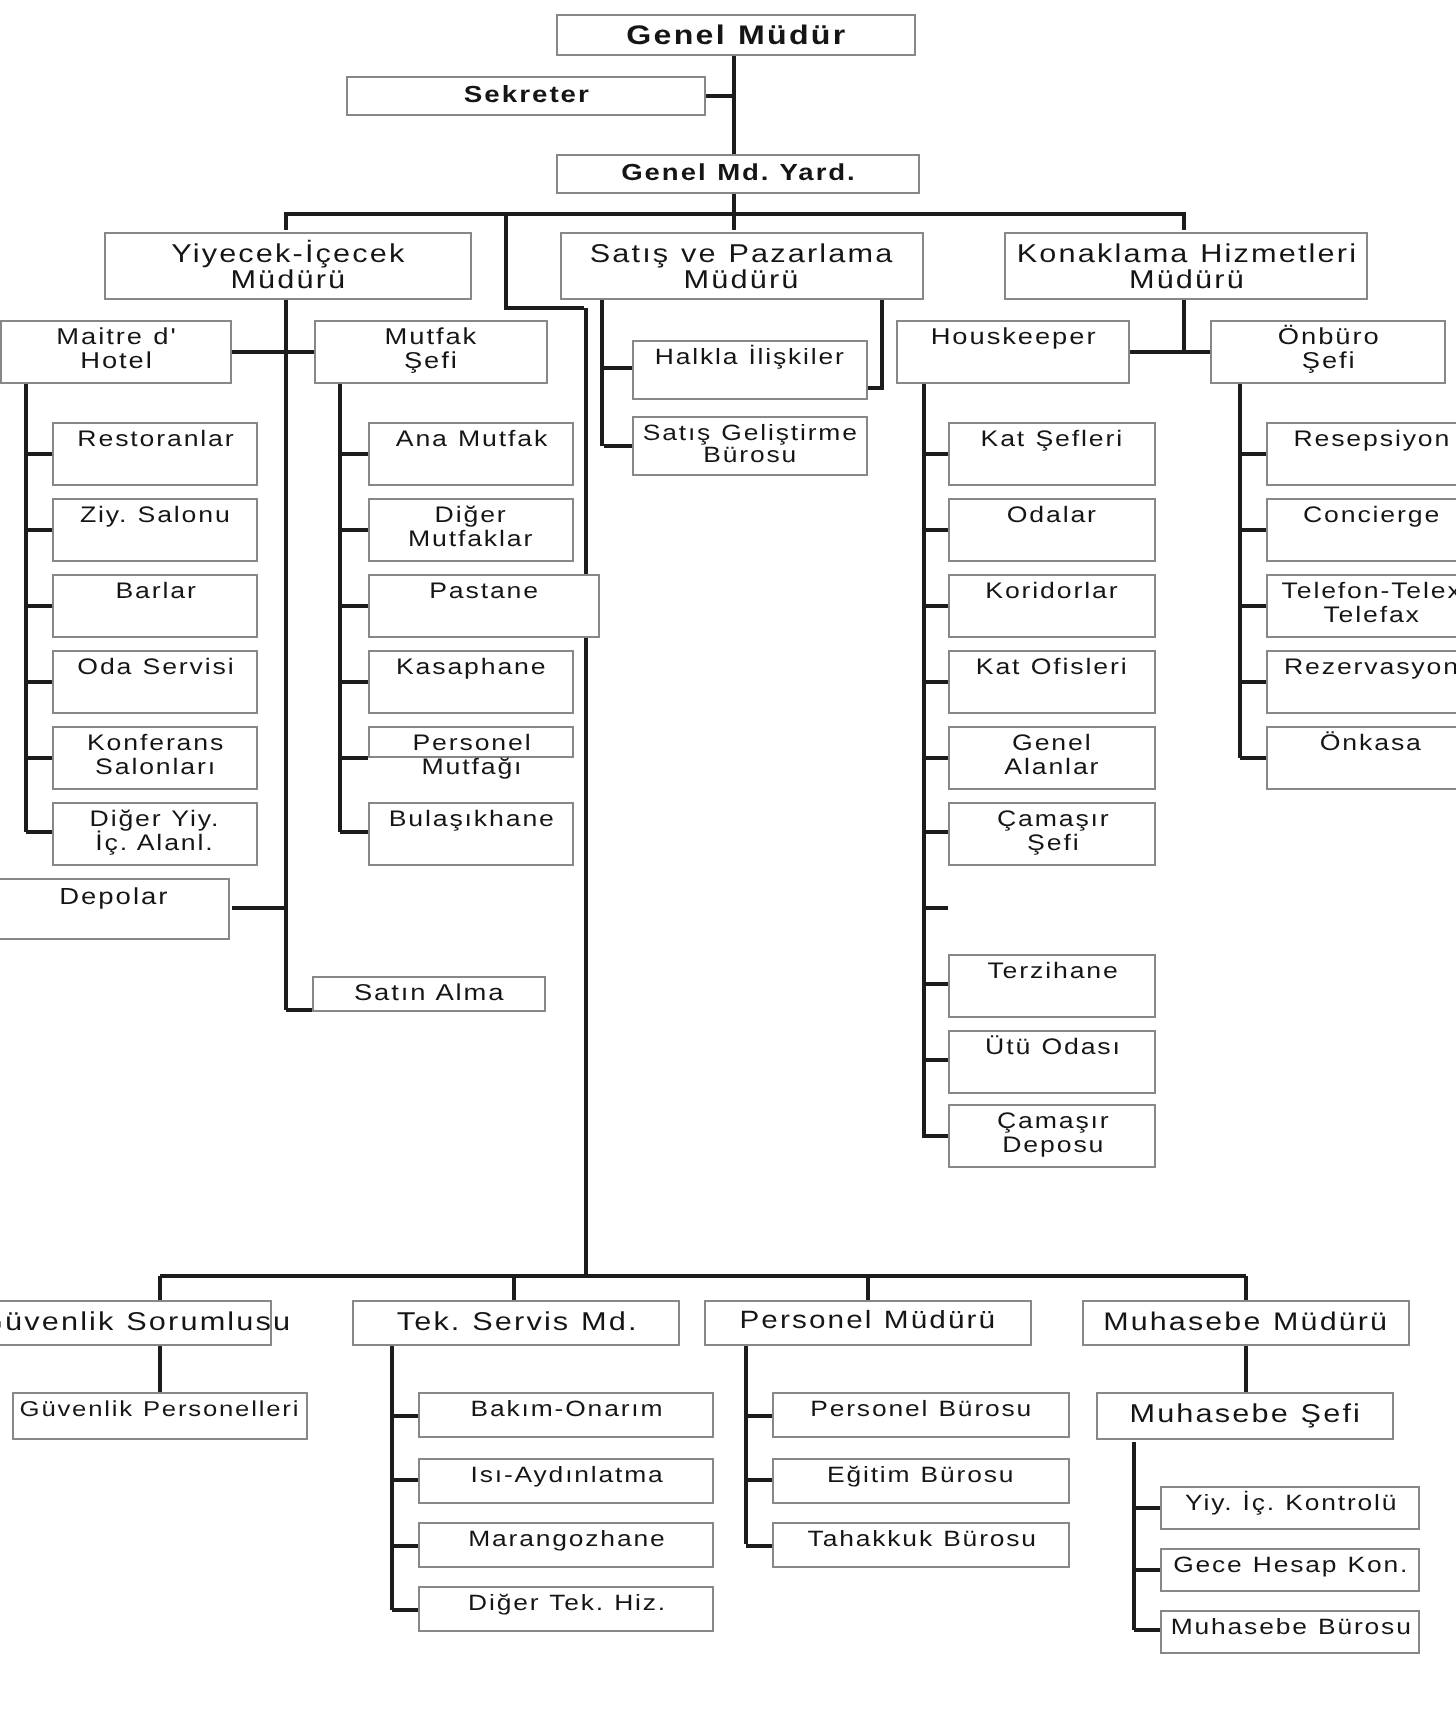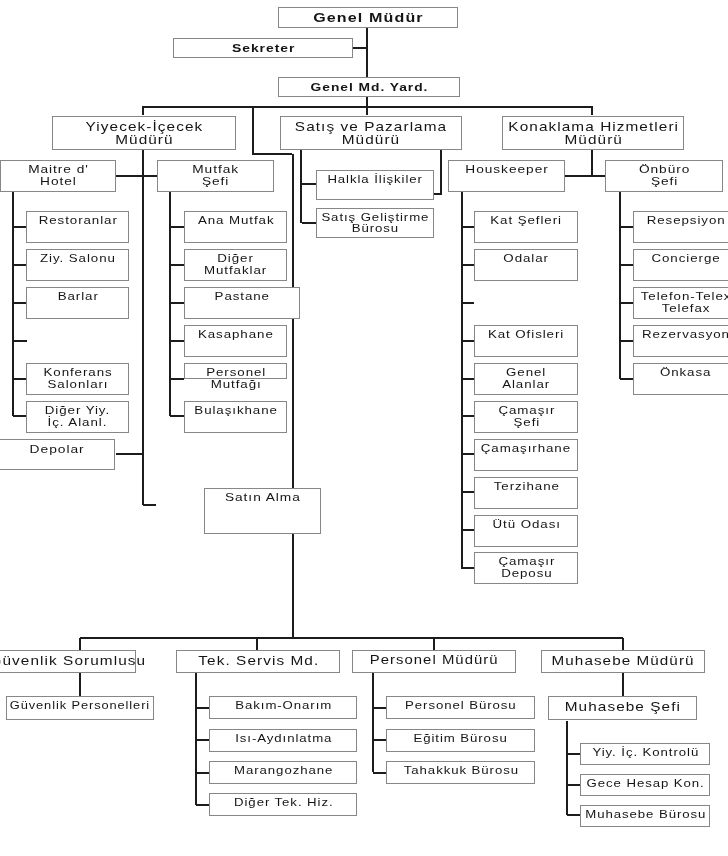--- a/index.html
+++ b/index.html
@@ -124,20 +124,23 @@
     </div>
 <div class="box" style="left:26.0px;top:211.0px;width:103.0px;height:32.0px;font-size:11.2px;">
       <span class="tx">Restoranlar</span>
     </div>
 <div class="box" style="left:26.0px;top:249.0px;width:103.0px;height:32.0px;font-size:11.2px;">
       <span class="tx">Ziy. Salonu</span>
     </div>
 <div class="box" style="left:26.0px;top:287.0px;width:103.0px;height:32.0px;font-size:11.2px;">
       <span class="tx">Barlar</span>
     </div>
+<div class="box" style="left:26.0px;top:325.0px;width:103.0px;height:32.0px;font-size:11.2px;">
+      <span class="tx">Oda Servisi</span>
+    </div>
 <div class="box" style="left:26.0px;top:363.0px;width:103.0px;height:32.0px;font-size:11.2px;">
       <span class="tx">Konferans
 Salonları</span>
     </div>
 <div class="box" style="left:26.0px;top:401.0px;width:103.0px;height:32.0px;font-size:11.2px;">
       <span class="tx">Diğer Yiy.
 İç. Alanl.</span>
     </div>
 <div class="box" style="left:184.0px;top:211.0px;width:103.0px;height:32.0px;font-size:11.2px;">
       <span class="tx">Ana Mutfak</span>
@@ -155,21 +158,21 @@
 <div class="box" style="left:184.0px;top:363.0px;width:103.0px;height:16px;font-size:11.2px;">
       <span class="tx">Personel
 Mutfağı</span>
     </div>
 <div class="box" style="left:184.0px;top:401.0px;width:103.0px;height:32.0px;font-size:11.2px;">
       <span class="tx">Bulaşıkhane</span>
     </div>
 <div class="box" style="left:-2.0px;top:439.0px;width:117.0px;height:31.0px;font-size:11.6px;">
       <span class="tx">Depolar</span>
     </div>
-<div class="box" style="left:156.0px;top:488.0px;width:117.0px;height:46px;font-size:11.5px;margin-left:48px;">
+<div class="box" style="left:156.0px;top:488.0px;width:117.0px;height:18px;font-size:11.5px;">
       <span class="tx">Satın Alma</span>
     </div>
 <div class="box" style="left:316.0px;top:170.0px;width:118.0px;height:30.0px;font-size:11.1px;">
       <span class="tx">Halkla İlişkiler</span>
     </div>
 <div class="box" style="left:316.0px;top:208.0px;width:118.0px;height:30.0px;font-size:11.1px;">
       <span class="tx">Satış Geliştirme
 Bürosu</span>
     </div>
 <div class="box" style="left:448.0px;top:160.0px;width:117.0px;height:32.0px;font-size:11.5px;">
@@ -178,34 +181,34 @@
 <div class="box" style="left:605.0px;top:160.0px;width:118.0px;height:32.0px;font-size:11.5px;">
       <span class="tx">Önbüro
 Şefi</span>
     </div>
 <div class="box" style="left:474.0px;top:211.0px;width:104.0px;height:32.0px;font-size:11.2px;">
       <span class="tx">Kat Şefleri</span>
     </div>
 <div class="box" style="left:474.0px;top:249.0px;width:104.0px;height:32.0px;font-size:11.2px;">
       <span class="tx">Odalar</span>
     </div>
+<div class="box" style="left:474.0px;top:287.0px;width:104.0px;height:32.0px;font-size:11.2px;">
+      <span class="tx">Koridorlar</span>
+    </div>
 <div class="box" style="left:474.0px;top:325.0px;width:104.0px;height:32.0px;font-size:11.2px;">
       <span class="tx">Kat Ofisleri</span>
     </div>
 <div class="box" style="left:474.0px;top:363.0px;width:104.0px;height:32.0px;font-size:11.2px;">
       <span class="tx">Genel
 Alanlar</span>
     </div>
 <div class="box" style="left:474.0px;top:401.0px;width:104.0px;height:32.0px;font-size:11.2px;">
       <span class="tx">Çamaşır
 Şefi</span>
     </div>
-<div class="box" style="left:474.0px;top:439.0px;width:104.0px;height:32.0px;font-size:11.2px;">
-      <span class="tx">Çamaşırhane</span>
-    </div>
 <div class="box" style="left:474.0px;top:477.0px;width:104.0px;height:32.0px;font-size:11.2px;">
       <span class="tx">Terzihane</span>
     </div>
 <div class="box" style="left:474.0px;top:515.0px;width:104.0px;height:32.0px;font-size:11.2px;">
       <span class="tx">Ütü Odası</span>
     </div>
 <div class="box" style="left:474.0px;top:552.0px;width:104.0px;height:32.0px;font-size:11.2px;">
       <span class="tx">Çamaşır
 Deposu</span>
     </div>

